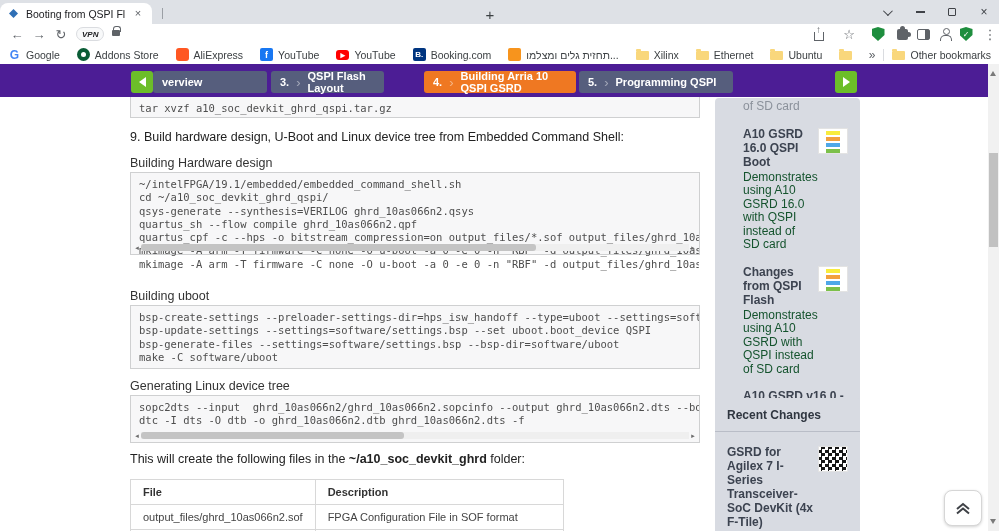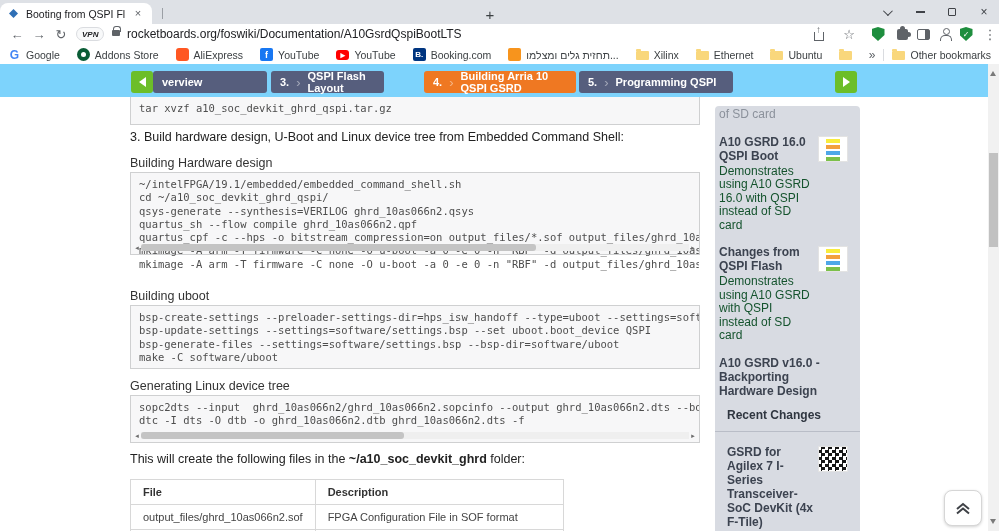--- a/index.html
+++ b/index.html
@@ -81,42 +81,42 @@
   .bm-icon.booking { background:#003580; font-size:8px; }
   .bm-icon.booking::before { content:"B."; }
   .bm-icon.surf { background:#f7941d; border-radius:2px; }
   .bm-icon.folder { background:#f9d77c; width:13px; height:9px; border-radius:1px; position:relative; margin-top:2px; }
   .bm-icon.folder::before { content:""; position:absolute; top:-2px; left:0; width:5px; height:2px;
         background:#f9d77c; border-radius:1px 1px 0 0; }
   #bm-overflow { font-size:12px; color:#5f6368; margin:0 8px; }
   #bm-divider { width:1px; height:12px; background:#dadce0; margin-right:8px; }
 
   
-  #navheader { position:absolute; top:64px; left:0; width:988px; height:33px; background:#7dd3fc; }
+  #navheader { position:absolute; top:64px; left:0; width:988px; height:33px; background:#4c1d95; }
   .step { position:absolute; top:7px; height:22px; background:#565e7d; border-radius:3px; color:#fff;
           font-size:11px; font-weight:bold; display:flex; align-items:center; gap:7px; padding:0 9px; }
   .step.active { background:#ef7822; }
   .step-num:empty, .step-chev:empty { display:none; }
   .step-chev { color:rgba(255,255,255,.45); font-weight:normal; font-size:13px; }
   .step:nth-of-type(1) { left:153px; width:114px; }
   .step:nth-of-type(2) { left:271px; width:113px; }
   .step:nth-of-type(3) { left:424px; width:152px; }
   .step:nth-of-type(4) { left:579px; width:154px; }
   .nav-btn { position:absolute; top:7px; width:22px; height:22px; background:#6cbe29; border-radius:3px;
              display:flex; align-items:center; justify-content:center; }
   #nav-prev { left:131px; } #nav-next { left:835px; }
   .tri-left { width:0; height:0; border:5px solid transparent; border-right:7px solid #fff; margin-left:-5px; }
   .tri-right { width:0; height:0; border:5px solid transparent; border-left:7px solid #fff; margin-right:-5px; }
 
   
   #content { position:absolute; top:97px; left:0; width:988px; height:434px; background:#fff; overflow:hidden; }
   .codeblock { position:absolute; left:130px; width:570px; background:#f7f7f8; border:1px solid #cfd0d1; }
   .codeblock pre { font-family:"DejaVu Sans Mono", monospace; font-size:10.5px; line-height:13.3px;
                    color:#4d4d4d; padding:5px 8px; white-space:pre; overflow:hidden; }
-  #code-top { top:0; height:28px; border-top:none; }
+  #code-top { top:0; height:21px; border-top:none; }
   .para { position:absolute; left:130px; font-size:12.5px; color:#222; }
   .sec-head { position:absolute; left:130px; font-size:12.5px; color:#333; }
   #code-hw { top:75px; height:83px; }
   #code-uboot { top:208px; height:64px; }
   #code-dts { top:298px; height:48px; }
   .hscroll { position:absolute; left:2px; right:2px; bottom:2px; height:9px; display:flex; align-items:center; }
   .hs-arrow { font-size:7px; color:#6b6b6b; width:8px; text-align:center; line-height:9px; }
   .hs-track { flex:1; height:7px; position:relative; background:#efefef; }
   .hs-thumb { position:absolute; top:0; left:0; height:7px; background:#c4c4c4; border-radius:3px; }
   #code-hw .hs-thumb { width:72%; }
@@ -124,21 +124,21 @@
 
   #files-table { position:absolute; left:130px; top:382px; width:434px; border-collapse:collapse;
                  font-size:11px; color:#444; }
   #files-table th, #files-table td { border:1px solid #d8d8d8; text-align:left; padding:6px 12px; }
   #files-table th { font-weight:bold; color:#333;margin-top:23px; }
   #files-table td:first-child, #files-table th:first-child { width:178px; }
 
   
   .side-card { position:absolute; left:715px; width:145px; background:#d8dbe2; border-radius:4px;
                font-size:12px; overflow:hidden; }
-  #related-card { top:1px; height:315px; padding:2px 12px 10px 4px;margin-top:8px; }
+  #related-card { top:1px; height:315px; padding:2px 12px 10px 28px; }
   #recent-card { top:301px; height:170px; }
   .s-item { display:flex; align-items:flex-start; gap:4px; margin-top:13px; }
   .s-text { flex:1; min-width:0; }
   .s-title { font-weight:bold; color:#3c4350; line-height:14px; display:block; text-decoration:none; }
   .s-desc { color:#14532d; line-height:13.5px; margin-top:2px; }
   .s-desc:empty { display:none; }
   .trunc-desc { color:#8b919b; line-height:13.5px; }
   .thumb { width:30px; height:26px; flex:0 0 30px; margin-top:1px; background:#fff;
            box-shadow:inset 0 0 0 1px #e3e3e3; }
   .thumb.none { visibility:hidden; width:0; flex:0 0 0; }
@@ -197,21 +197,20 @@
     </div>
   <div class="win-ctl" style="left:970px">×</div>
 </div>
 
 <div id="addressbar">
   <div class="abar-ic" style="left:8px">←</div>
   <div class="abar-ic" style="left:30px">→</div>
   <div class="abar-ic" style="left:52px">↻</div>
   <div id="vpn-badge">VPN</div>
   <div class="lock"></div>
-  <div id="url-text">rocketboards.org/foswiki/Documentation/A10GsrdQspiBootLTS</div>
 
   <div class="abar-ic" style="left:810px">
       <span class="share-box"></span>
     </div>
   <div class="abar-ic" style="left:840px">☆</div>
   <div class="abar-ic" style="left:869px">
       <span class="shield"></span>
     </div>
   <div class="abar-ic" style="left:893px">
       <span class="puzzle"></span>
@@ -328,21 +327,21 @@
       <span class="tri-right"></span>
     </div>
 </div>
 
 <div id="content">
 
   <div class="codeblock" id="code-top">
     <pre>tar xvzf a10_soc_devkit_ghrd_qspi.tar.gz</pre>
   </div>
 
-  <div class="para" style="top:33px">3. Build hardware design, U-Boot and Linux device tree from Embedded Command Shell:</div>
+  <div class="para" style="top:33px">9. Build hardware design, U-Boot and Linux device tree from Embedded Command Shell:</div>
 
   <div class="sec-head" style="top:59px">Building Hardware design</div>
   <div class="codeblock" id="code-hw">
     <pre>~/intelFPGA/19.1/embedded/embedded_command_shell.sh
 cd ~/a10_soc_devkit_ghrd_qspi/
 qsys-generate --synthesis=VERILOG ghrd_10as066n2.qsys
 quartus_sh --flow compile ghrd_10as066n2.qpf
 quartus_cpf -c --hps -o bitstream_compression=on output_files/*.sof output_files/ghrd_10as066n2.rbf
 mkimage -A arm -T firmware -C none -O u-boot -a 0 -e 0 -n "RBF" -d output_files/ghrd_10as066n2.core.rbf output_fi
 mkimage -A arm -T firmware -C none -O u-boot -a 0 -e 0 -n "RBF" -d output_files/ghrd_10as066n2.periph.rbf output_</pre>

